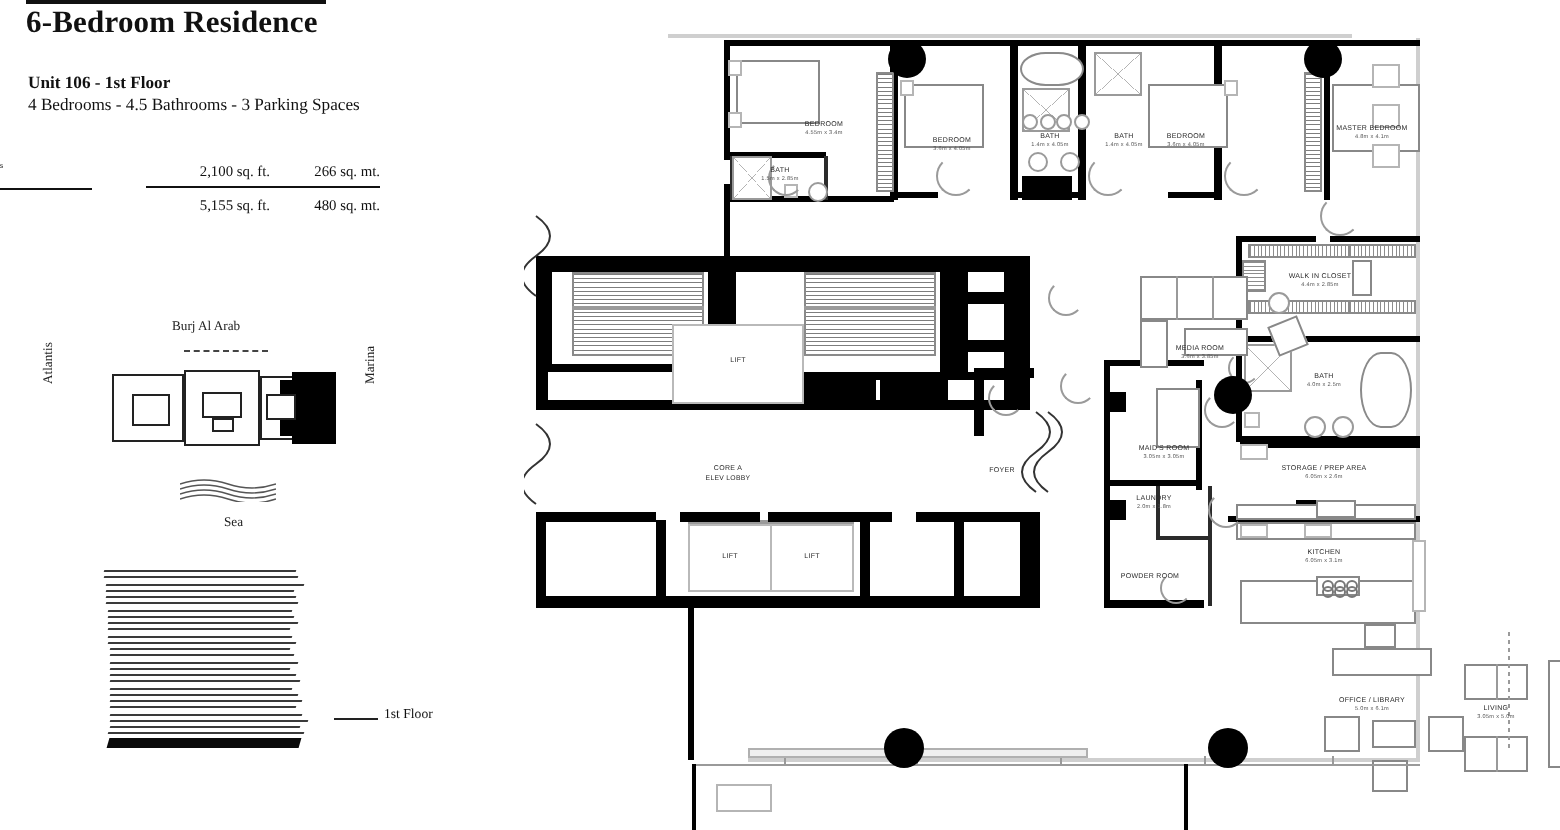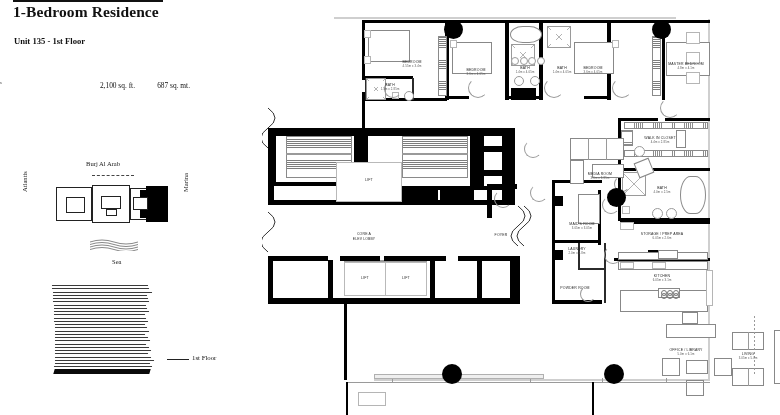--- a/index.html
+++ b/index.html
@@ -80,30 +80,36 @@
   .hob{position:absolute;border:.7px solid #888;background:#fff;box-sizing:border-box;}
   .hobdot{position:absolute;border:.55px solid #777;border-radius:50%;}
   .lift{position:absolute;border:1.1px solid #b9b9b9;background:#fff;box-sizing:border-box;}
 </style>
 </head>
 <body>
 
 <div id="info-panel">
 
   <div id="title-rule"></div>
-  <div id="page-title">1-Bedroom Residence</div>
-
-  <div id="unit-line">Unit 135 - 1st Floor</div>
+  <div id="page-title">6-Bedroom Residence</div>
+
+  <div id="unit-line">Unit 106 - 1st Floor</div>
+  <div id="desc-line">4 Bedrooms - 4.5 Bathrooms - 3 Parking Spaces</div>
 
   <table id="area-table">
     <tbody>
         <tr>
       <td class="lbl">Residences</td>
       <td class="ft">2,100 sq. ft.</td>
-      <td class="mt">687 sq. mt.</td>
+      <td class="mt">266 sq. mt.</td>
+    </tr>
+    <tr class="ruled">
+      <td class="lbl">Total</td>
+      <td class="ft">5,155 sq. ft.</td>
+      <td class="mt">480 sq. mt.</td>
     </tr>
   </tbody>
     </table>
 
   <div id="key-map">
     <div class="km-label" id="km-burj">Burj Al Arab</div>
     <div class="km-label" id="km-sea">Sea</div>
     <div class="km-label" id="km-atlantis">Atlantis</div>
     <div class="km-label" id="km-marina">Marina</div>
     <div id="km-dash"></div>

